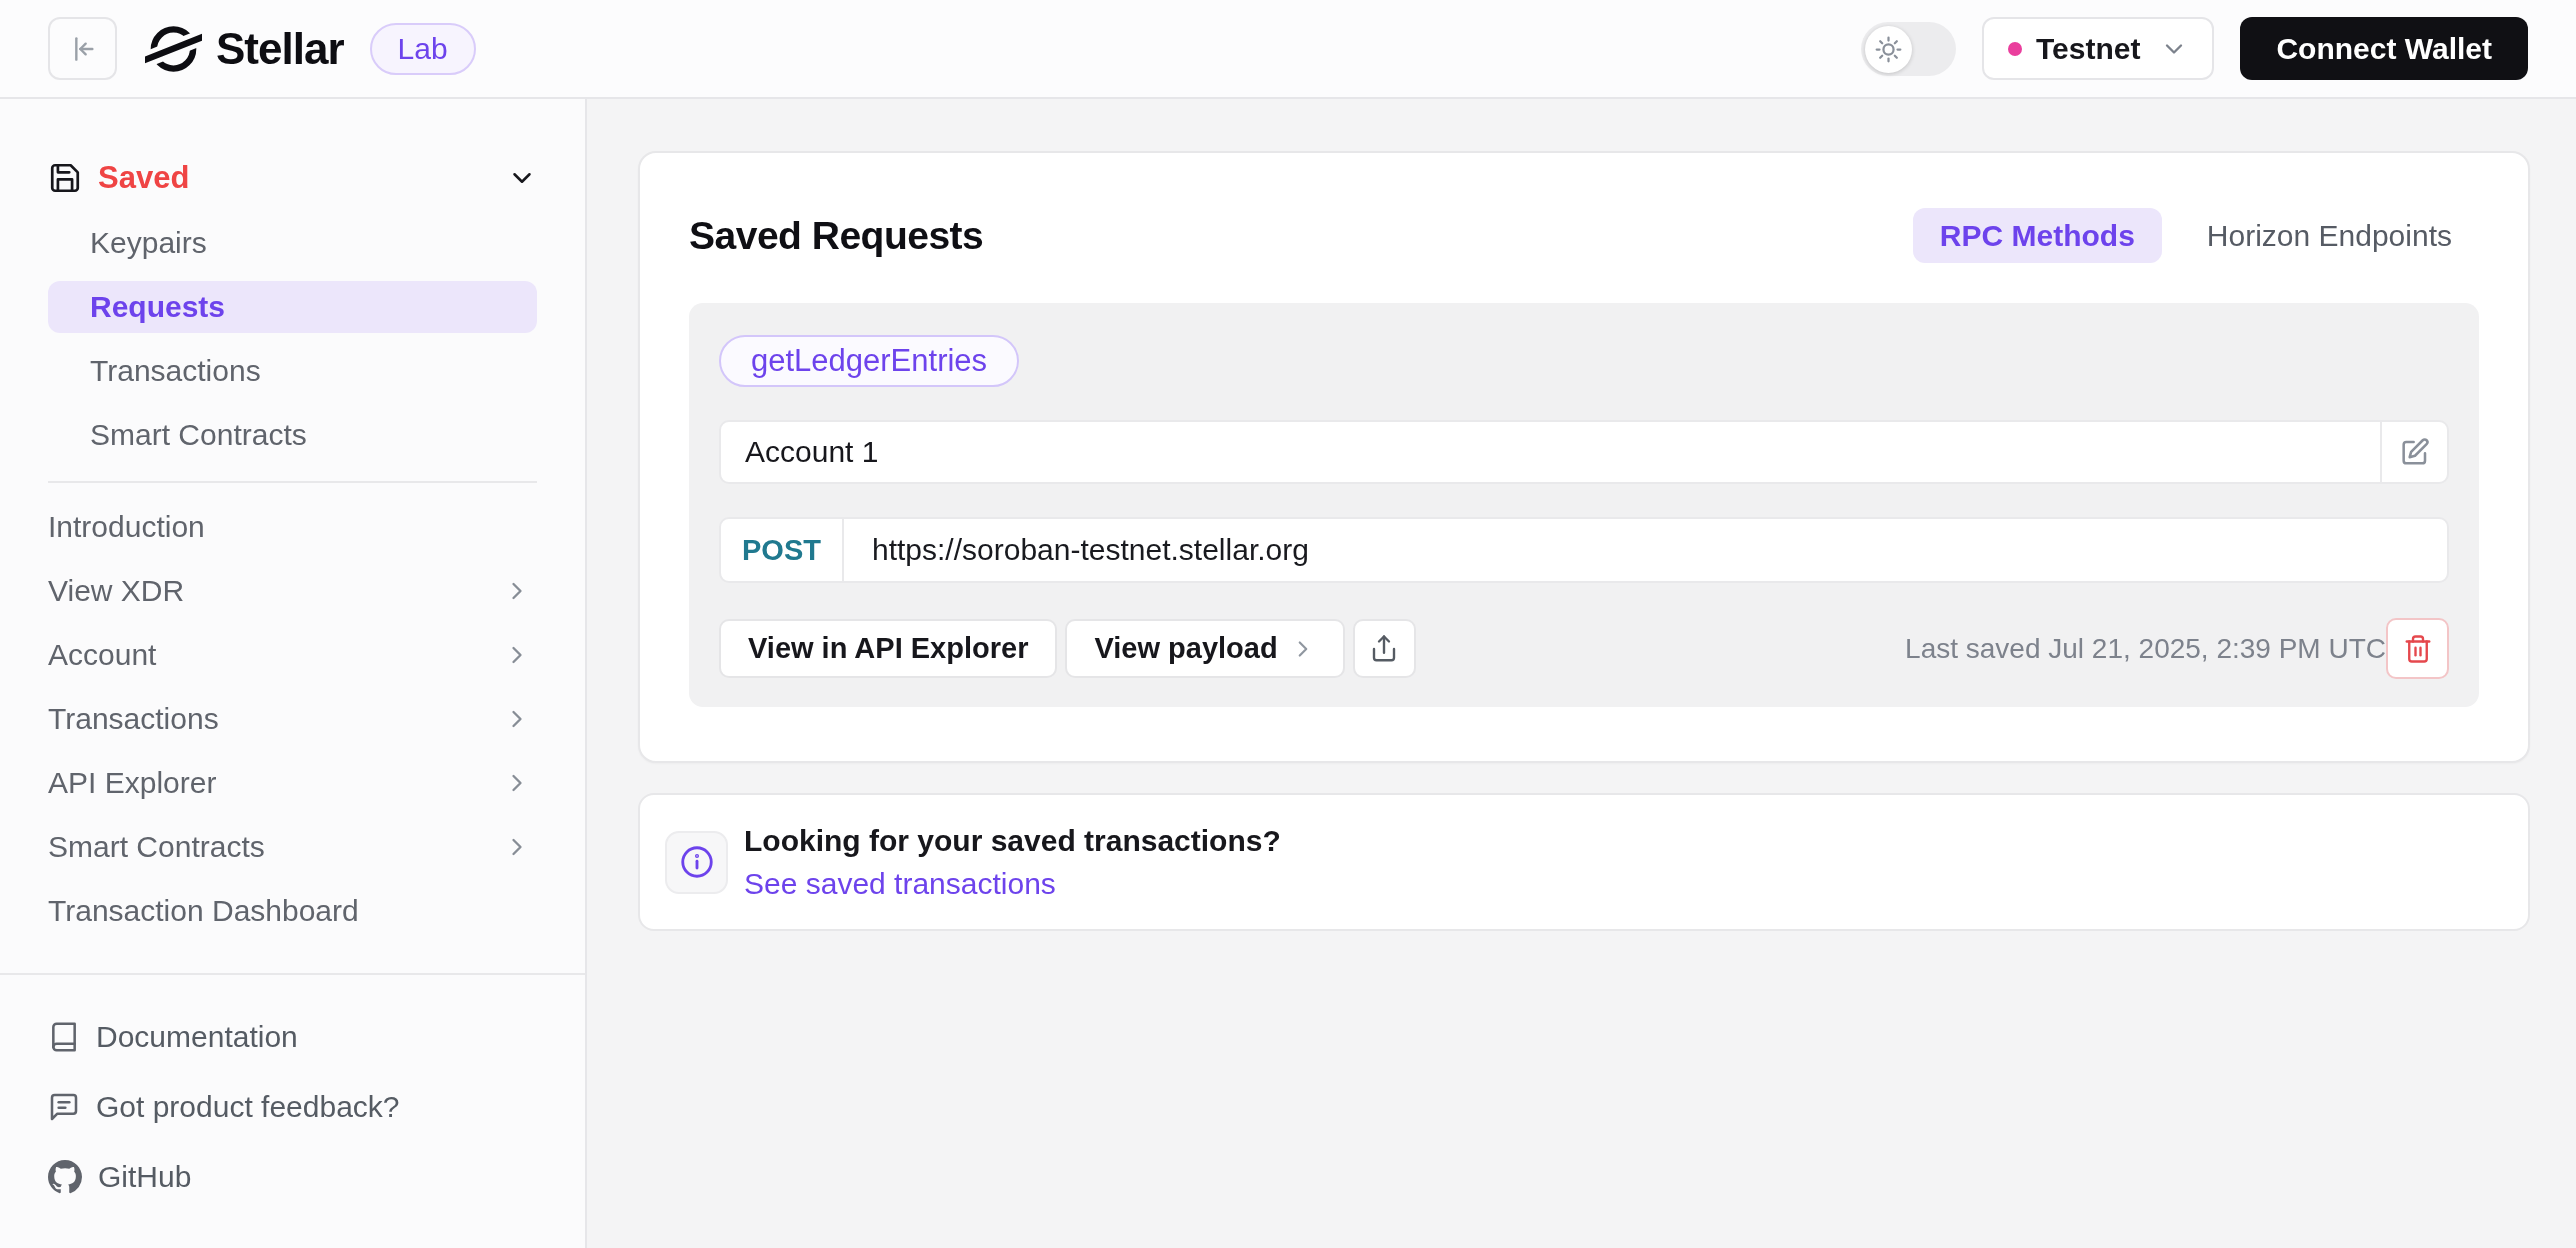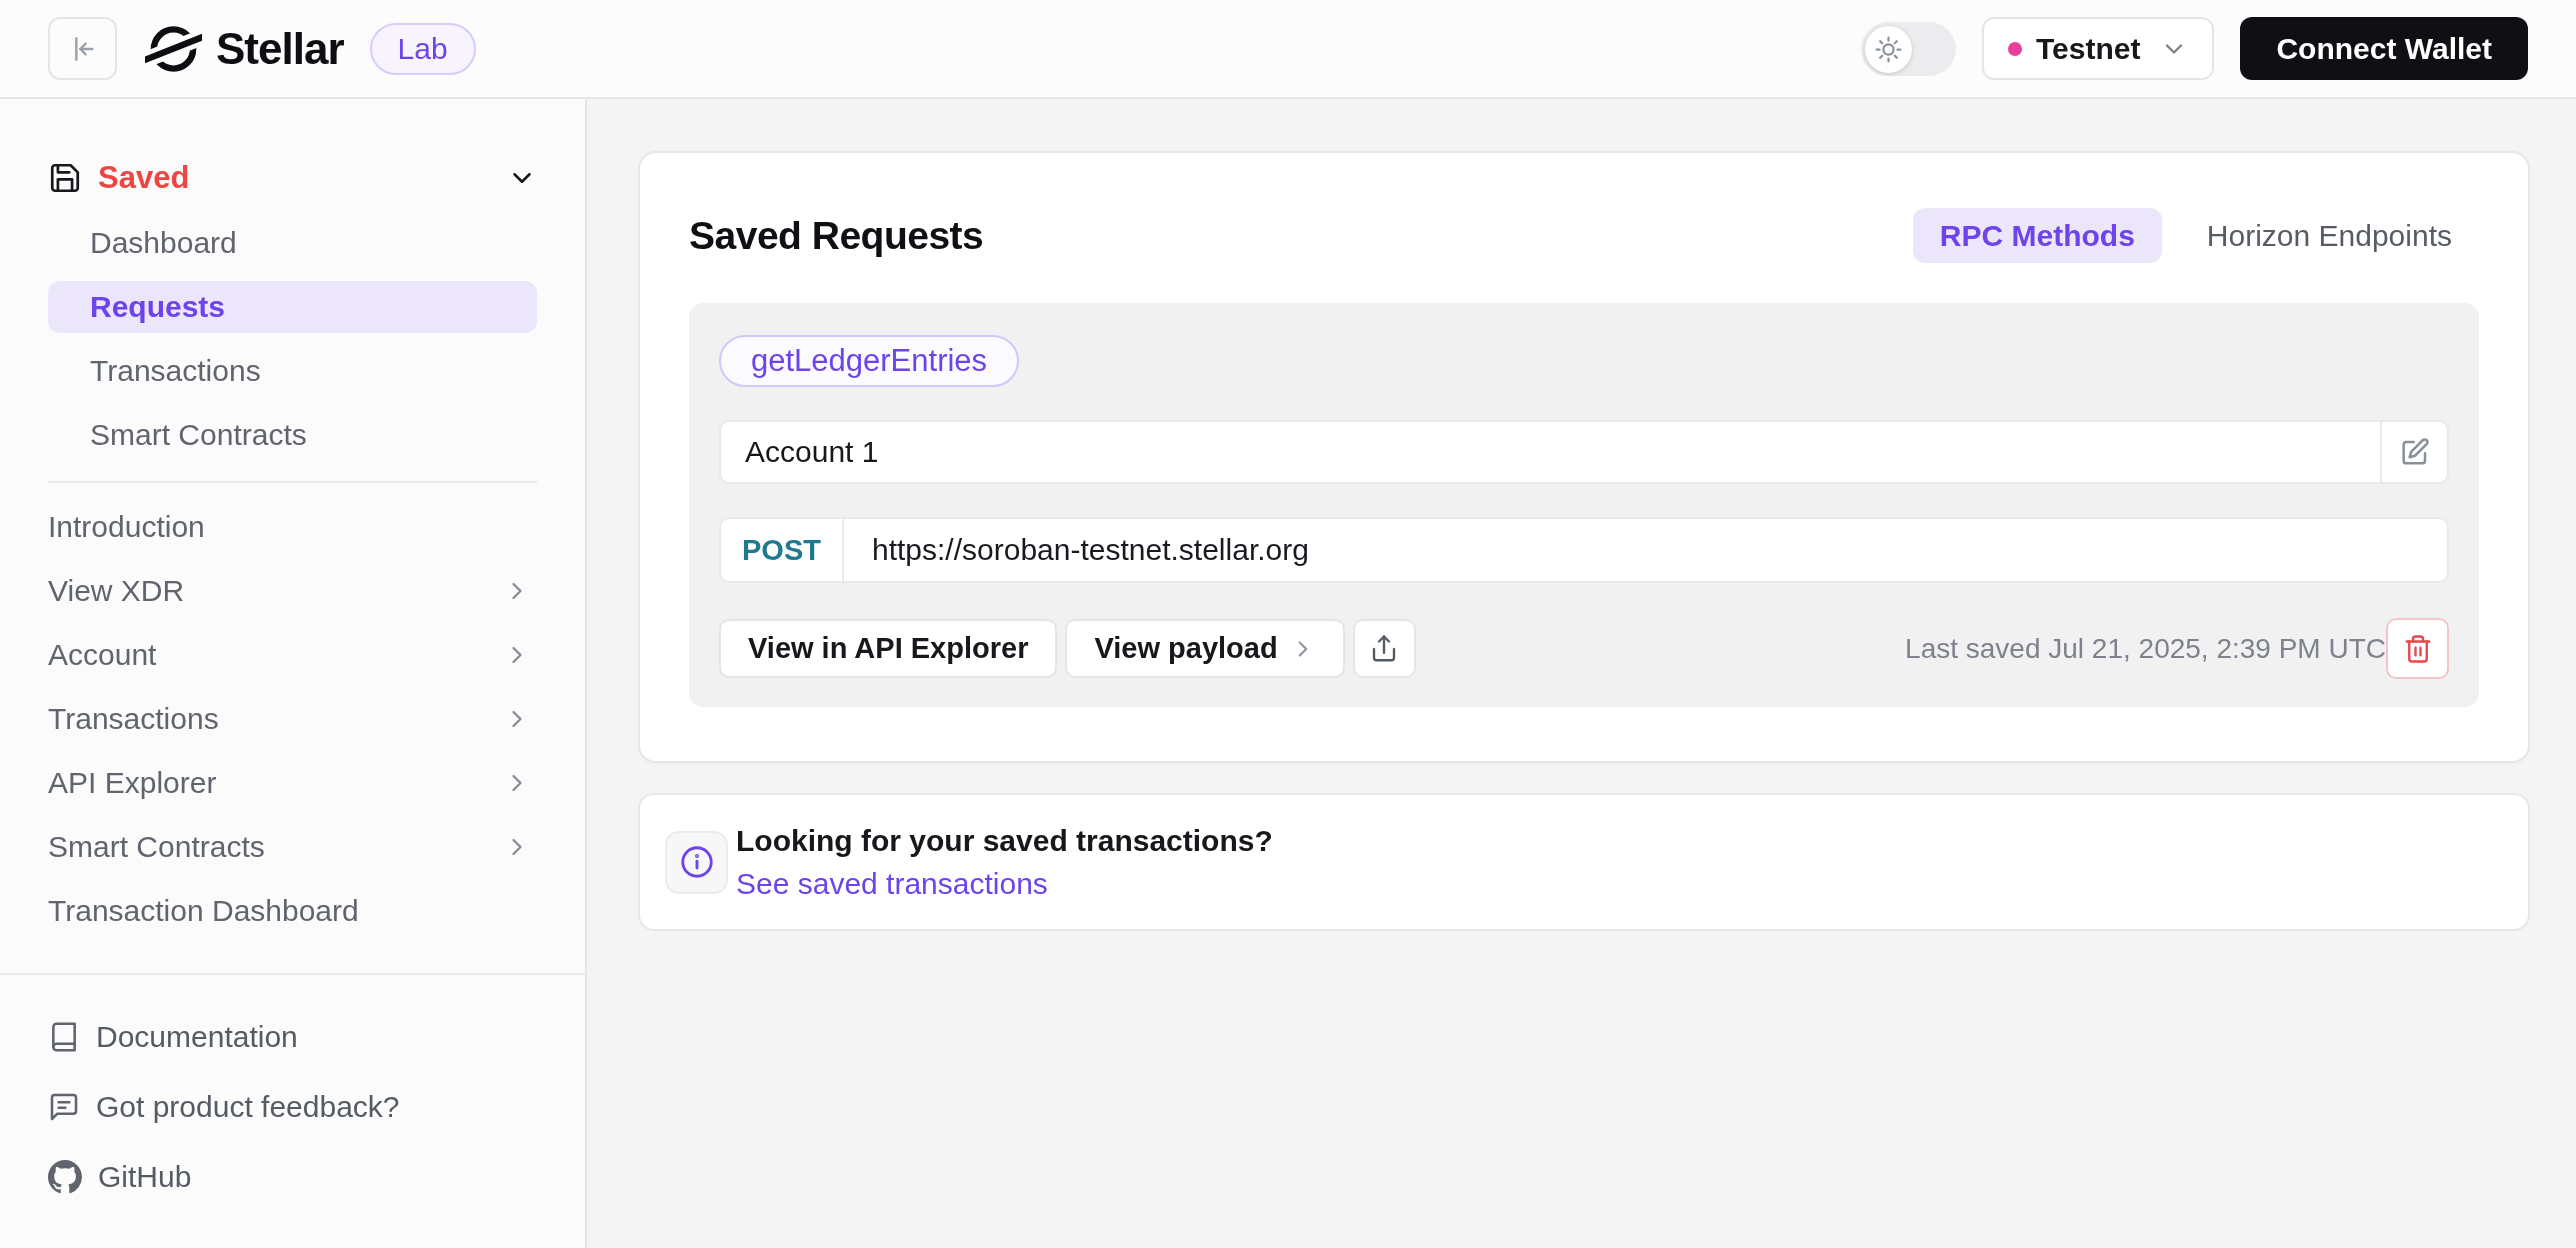--- a/index.html
+++ b/index.html
@@ -88,21 +88,21 @@
   .icon-btn { width:63px; height:59px; padding:0; justify-content:center; color:#555b63; }
   .act-right { margin-left:auto; display:flex; align-items:center; }
   .last-saved { font-size:28px; color:#7d828c; }
   .trash-btn { width:63px; height:61px; background:#fff; border:2px solid #f3c5c7; border-radius:10px;
     display:flex; align-items:center; justify-content:center; color:#e5484d; cursor:pointer; }
 
   .info-card { margin-top:30px; width:1892px; height:138px; background:#fff; border:2px solid #e7e7e9;
     border-radius:16px; display:flex; align-items:center; padding:0 30px 0 25px; }
   .info-icon-box { width:63px; height:63px; border-radius:14px; background:#f7f7f8; border:2px solid #ececee;
     display:flex; align-items:center; justify-content:center; color:#6d43ec; }
-  .info-texts { margin-left:8px; display:flex; flex-direction:column; gap:9px; }
+  .info-texts { margin-left:16px; display:flex; flex-direction:column; gap:9px; }
   .info-title { font-size:30px; font-weight:700; color:#17171c; }
   .info-link { font-size:30px; font-weight:400; color:#6d43ec; cursor:pointer; }
 
   svg { display:block; }
 </style>
 </head>
 <body>
 
 <div class="header">
   <div class="h-left">
@@ -169,21 +169,21 @@
           </svg>
       </span>
       <span class="gh-label">Saved</span>
       <span class="gh-chev">
         <svg width="30" height="30" viewBox="0 0 24 24" fill="none" stroke="currentColor" stroke-width="2" stroke-linecap="round" stroke-linejoin="round">
             <polyline points="6 9 12 15 18 9"></polyline>
           </svg>
       </span>
     </div>
     <div class="sub-list">
-      <div class="sub-item">Dashboard</div>
+      <div class="sub-item">Keypairs</div>
       <div class="sub-item active">Requests</div>
       <div class="sub-item">Transactions</div>
       <div class="sub-item">Smart Contracts</div>
     </div>
     <div class="side-divider"></div>
     <div class="nav-list">
       <div class="nav-item">
         <span>Introduction</span>
       </div>
       <div class="nav-item">

